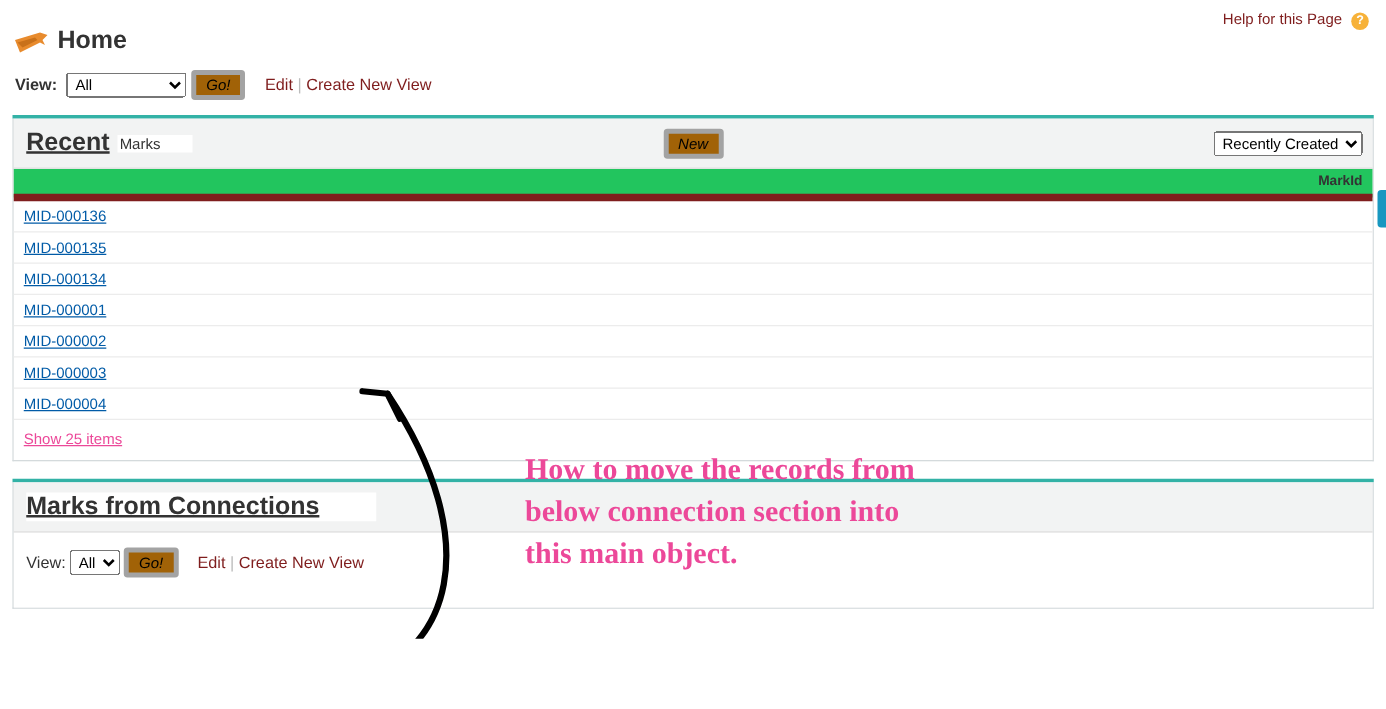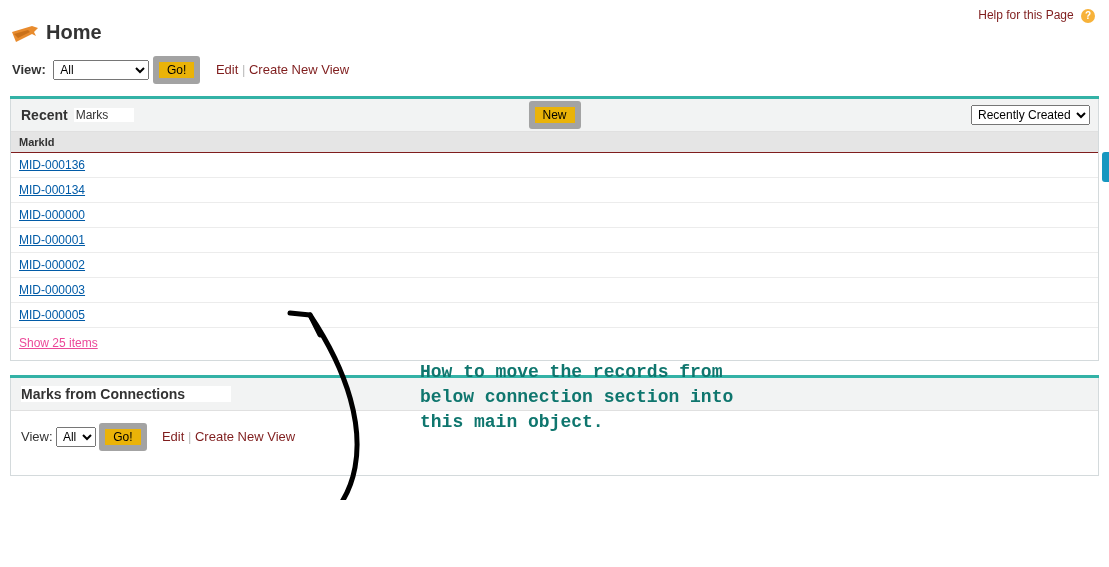--- a/index.html
+++ b/index.html
@@ -49,24 +49,25 @@
     font-size: 13px;
   }
   .view-row label { font-weight: bold; margin-right: 4px; }
   select {
     font-size: 12px;
     padding: 1px 2px;
   }
   .btn {
     font-size: 12px;
     padding: 1px 8px;
-    background: #eab308;
-    border: 6px solid #a3a3a3;
+    background: #a16207;
+    border: 4px solid #a3a3a3;
     border-radius: 3px;
     cursor: pointer;
+    font-style: italic;
   }
   .view-links { margin-left: 12px; font-size: 13px; color: #015ba7; }
   .view-links .sep { color: #bbb; }
 
   .section {
     border: 3px solid #33b2a6;
     border-left: none; border-right: none; border-bottom: none;
     background: #f7f7f7;
     margin-bottom: 14px;
   }
@@ -76,41 +77,41 @@
     background: #f4f5f6;
   }
   .section-header {
     padding: 8px 10px;
     display: flex;
     align-items: center;
     position: relative;
     background: #f2f3f3;
     border-bottom: 1px solid #e0e0e0;
   }
-  .section-title { font-size: 14px; font-weight: bold; }
+  .section-title { font-size: 20px; font-weight: bold; text-decoration: underline; }
   .section-title-sub { font-weight: normal; margin-left: 2px; }
   .section-header .center-btn {
     position: absolute; left: 50%; transform: translateX(-50%);
   }
   .section-header .right-select {
     position: absolute; right: 8px;
   }
 
   table.list {
     width: 100%;
     border-collapse: collapse;
     background: #fff;
     font-size: 12px;
   }
   table.list th {
-    text-align: left;
+    text-align: right;
     font-size: 11px;
     padding: 4px 8px;
-    background: #e5e5e5;
-    border-bottom: 1px solid #7f1d1d;
+    background: #22c55e;
+    border-bottom: 6px solid #7f1d1d;
   }
   table.list td {
     padding: 5px 8px;
     border-bottom: 1px solid #ececec;
   }
   table.list td a { text-decoration: underline; color: #015ba7; text-align: right; }
 
   .show-more {
     padding: 8px 8px 10px 8px;
     background: #fff;
@@ -122,25 +123,25 @@
     padding: 12px 10px 24px 10px;
     background: #fff;
   }
 
   .annotation {
     position: absolute;
     pointer-events: none;
   }
   .annotation-text {
     position: absolute;
-    font-family: Liberation Mono, monospace;
+    font-family: Liberation Serif, serif;
     font-weight: bold;
-    font-size: 18px;
+    font-size: 24px;
     line-height: 1.4;
-    color: #0f766e;
+    color: #ec4899;
   }
 
   .side-tab {
     position: absolute;
     right: -3px;
     top: 152px;
     width: 10px;
     height: 30px;
     background: #1797c0;
     border-top-left-radius: 3px;
@@ -194,36 +195,36 @@
       <thead>
         <tr>
             <th>MarkId</th>
           </tr>
       </thead>
       <tbody>
         <tr>
             <td><a href="#">MID-000136</a></td>
           </tr>
         <tr>
+            <td><a href="#">MID-000135</a></td>
+          </tr>
+        <tr>
             <td><a href="#">MID-000134</a></td>
           </tr>
         <tr>
-            <td><a href="#">MID-000000</a></td>
-          </tr>
-        <tr>
             <td><a href="#">MID-000001</a></td>
           </tr>
         <tr>
             <td><a href="#">MID-000002</a></td>
           </tr>
         <tr>
             <td><a href="#">MID-000003</a></td>
           </tr>
         <tr>
-            <td><a href="#">MID-000005</a></td>
+            <td><a href="#">MID-000004</a></td>
           </tr>
       </tbody>
     </table>
     <div class="show-more">
       <a href="#">Show 25 items</a>
     </div>
   </div>
 </div>
 
 <div class="section">

